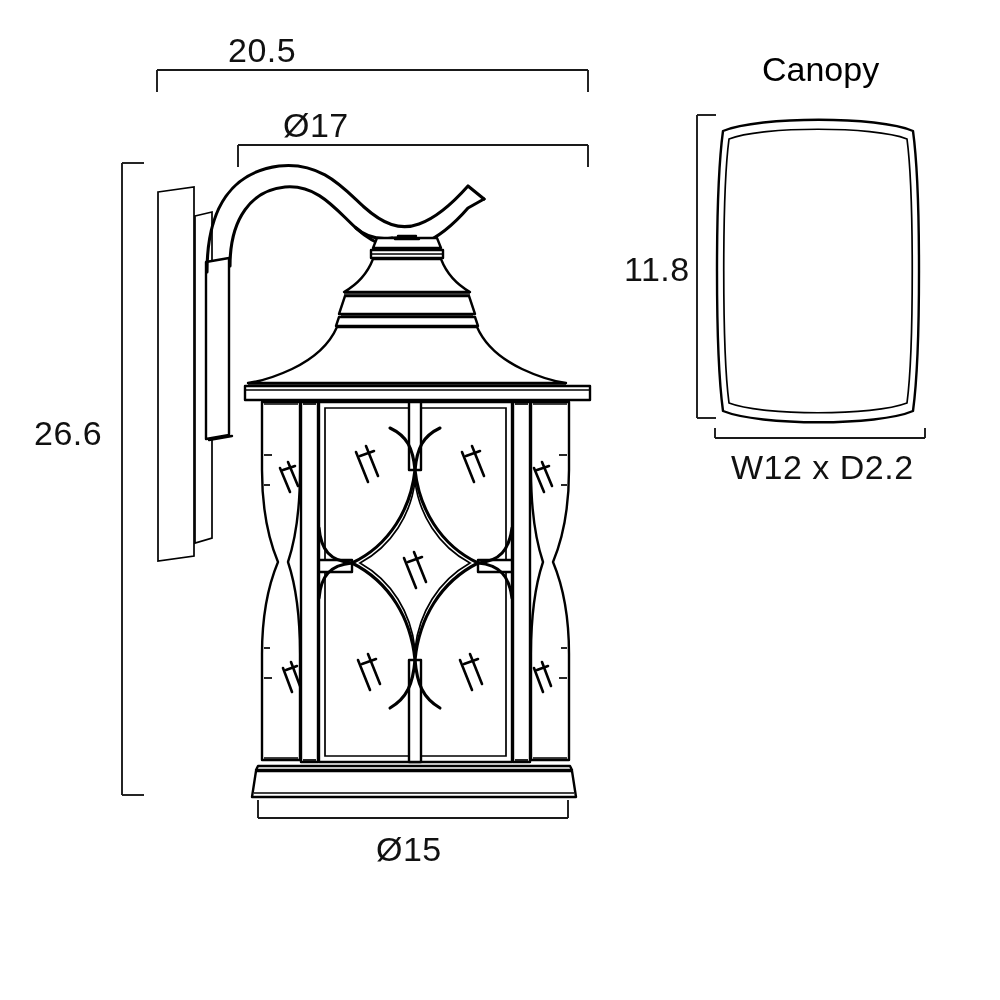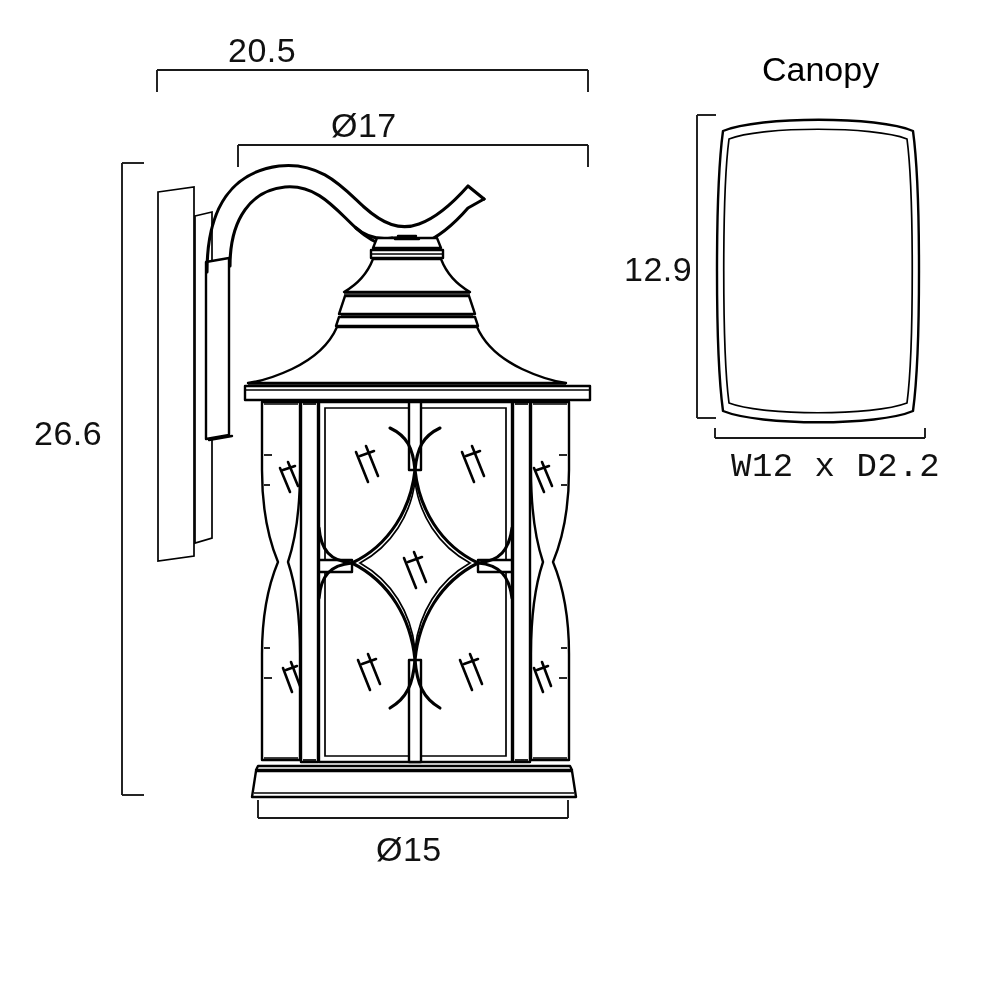--- a/index.html
+++ b/index.html
@@ -329,26 +329,26 @@
                C 763,126  873,126  907,139
                C 914,192  914,350  907,403
                C 873,416  763,416  729,403
                C 722,350  722,192  729,139 Z"></path>
     </g>
 
   </svg>
 
   <div class="dim-label" style="left:228px; top:33px;">20.5</div>
 
-  <div class="dim-label" style="left:283px; top:108px;margin-left:48px;">Ø17</div>
+  <div class="dim-label" style="left:283px; top:108px;">Ø17</div>
 
   <div class="dim-label" style="left:34px; top:416px;">26.6</div>
 
   <div class="dim-label" style="left:376px; top:832px;">Ø15</div>
 
   <div class="title-label" style="left:762px; top:52px;">Canopy</div>
 
-  <div class="dim-label" style="left:624px; top:252px;">12.9</div>
-
-  <div class="dim-label" style="left:731px; top:450px;font-family:Liberation Mono, monospace;">W12 x D2.2</div>
+  <div class="dim-label" style="left:624px; top:252px;">11.8</div>
+
+  <div class="dim-label" style="left:731px; top:450px;">W12 x D2.2</div>
 
 
 </div>
 
 </body></html>

